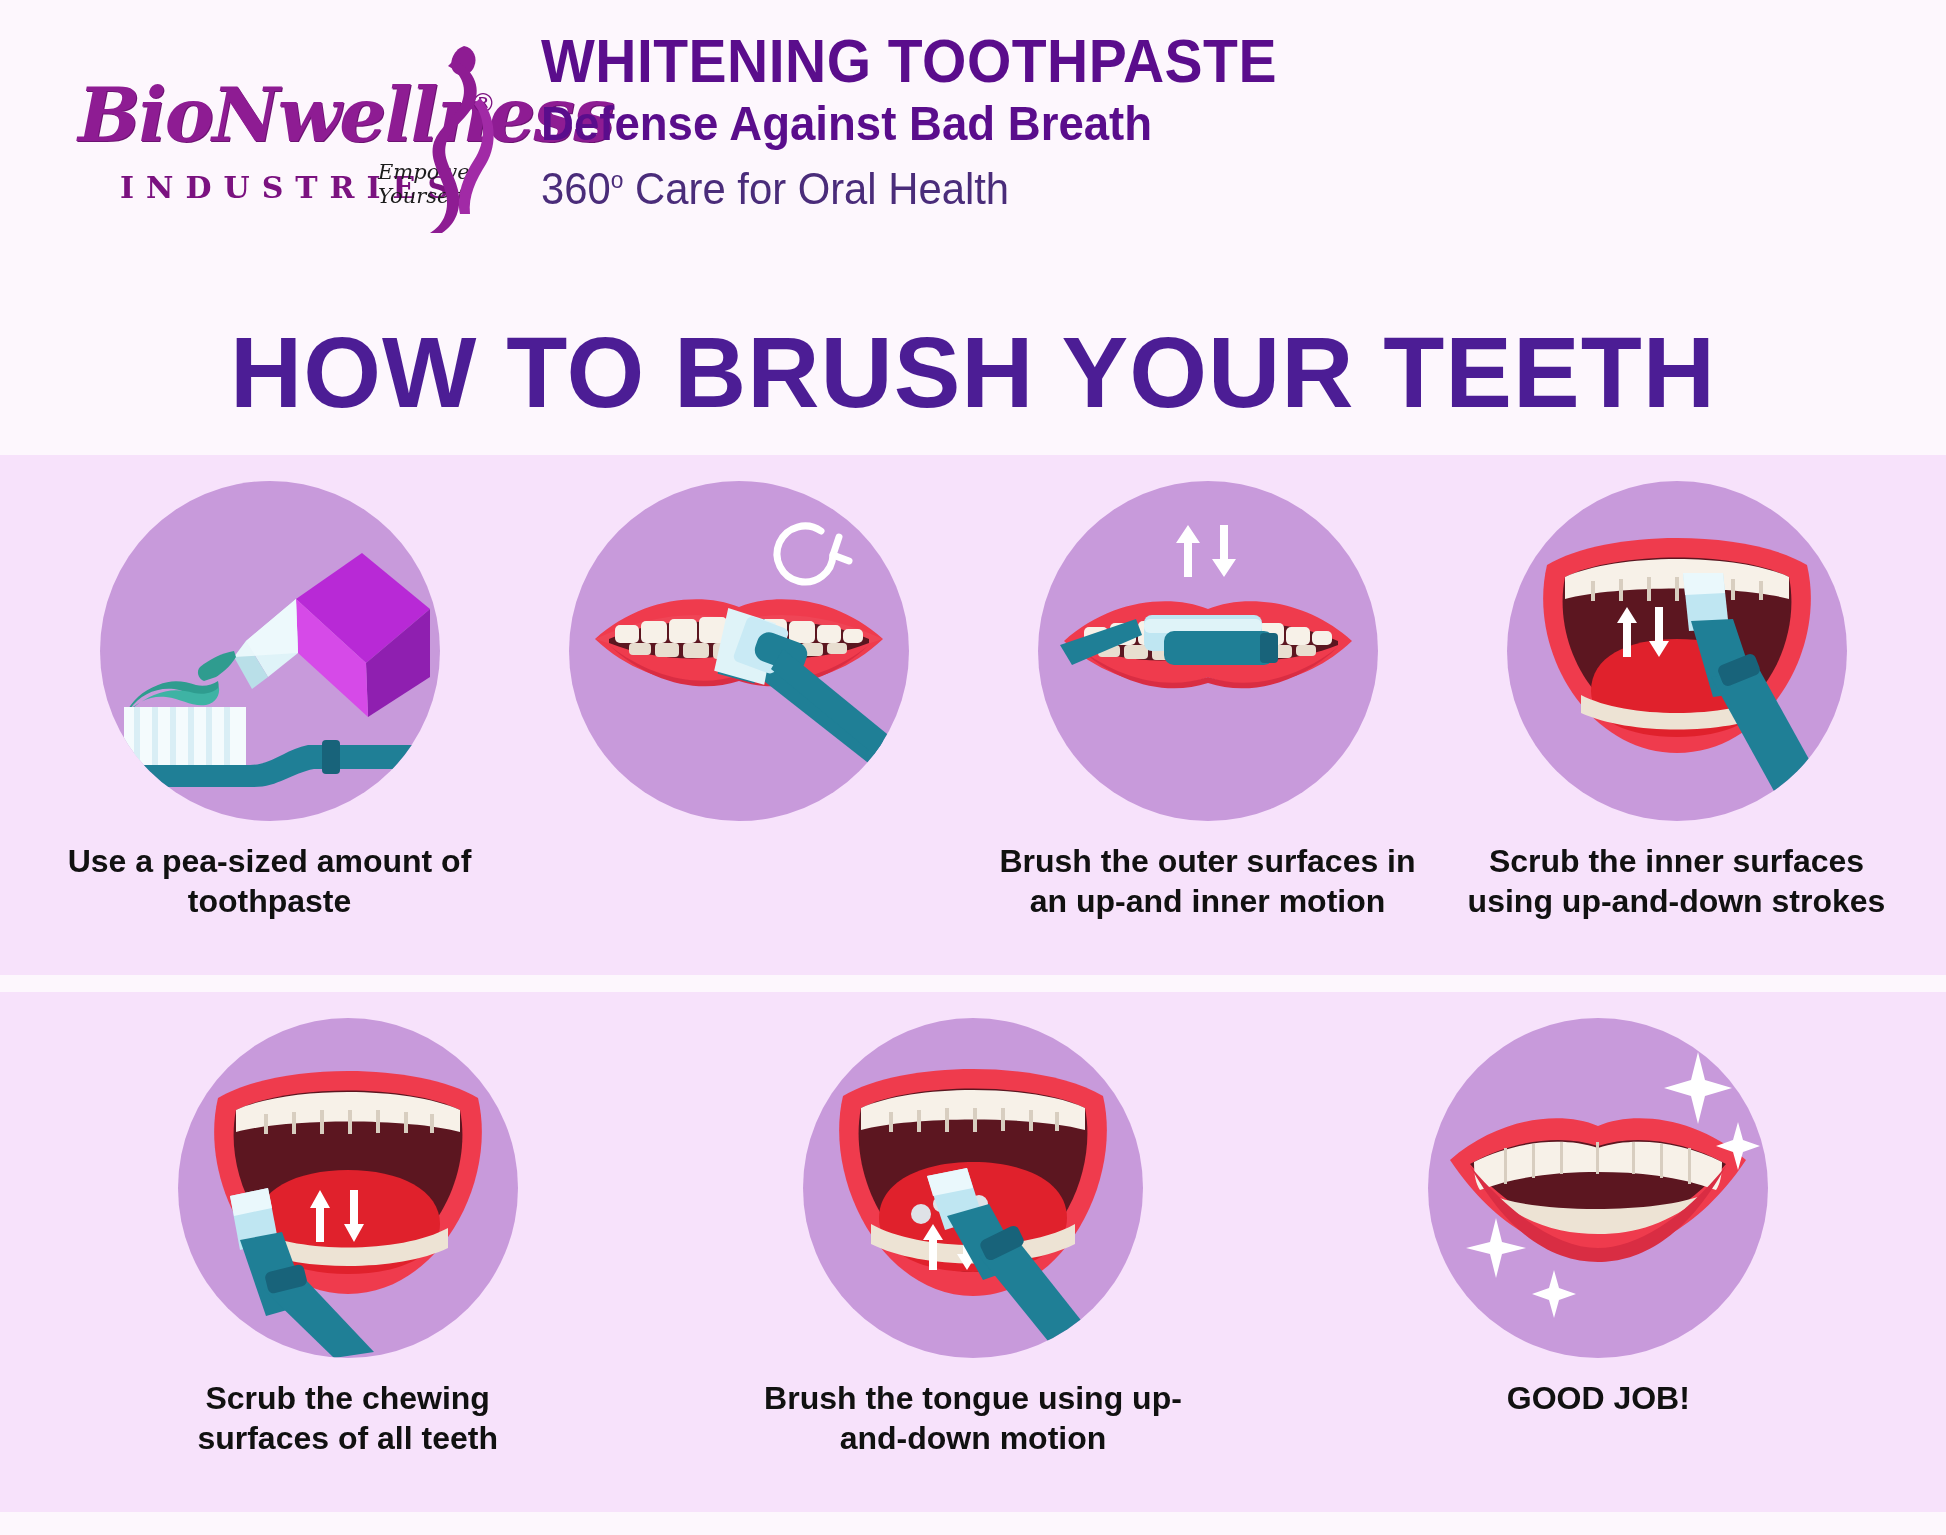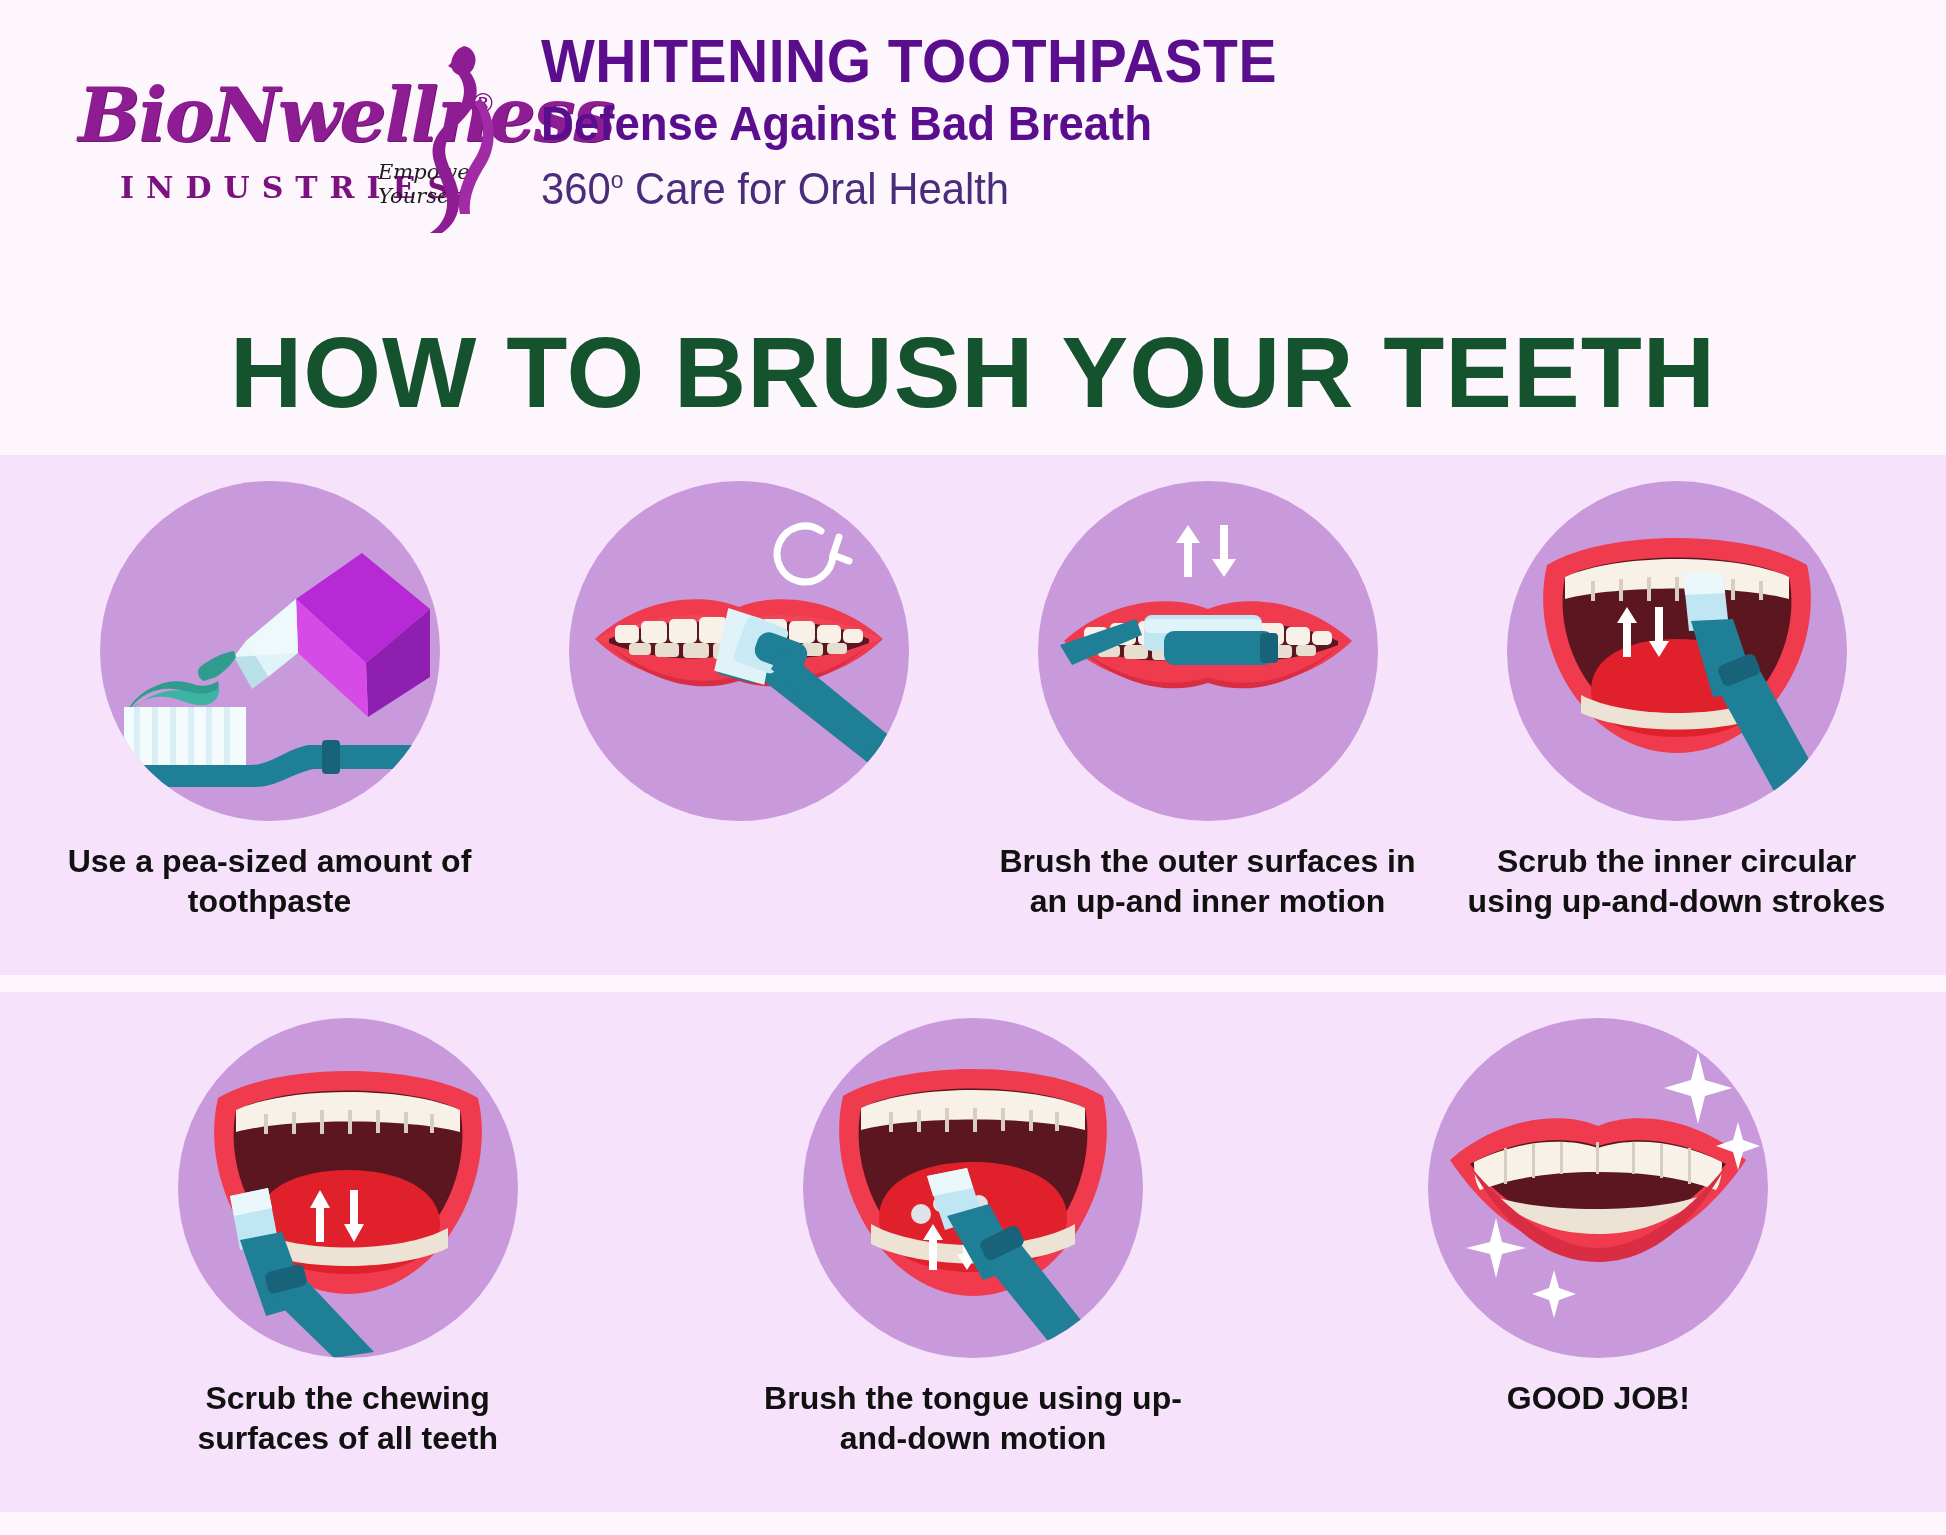--- a/index.html
+++ b/index.html
@@ -68,21 +68,21 @@
     transform: scaleX(0.95); transform-origin: left center;
   }
   .t3 sup { font-size: 24px; vertical-align: super; }
 
   .main-title {
     position: absolute; left: 0; top: 320px; width: 100%;
     text-align: center;
     font-family: "Liberation Sans Narrow", "Liberation Sans", sans-serif;
     font-weight: bold;
     font-size: 100px; line-height: 104px;
-    color: #14532d;
+    color: #4c1d95;
     letter-spacing: 1px;
   }
 
   
   .band {
     position: relative;
     background: #f7e2fb;
     height: 520px;
     width: 1946px;
   }
@@ -323,21 +323,21 @@
             </g>
             <g>
               <path d="M176 92 L216 92 L222 148 L182 150 Z" fill="#bfe6f2"></path>
               <path d="M176 92 L216 92 L218 112 L178 114 Z" fill="#eaf8fc"></path>
               <path d="M184 140 L226 138 L250 210 L206 216 Z" fill="#1f7f96"></path>
               <path d="M204 196 L252 188 L324 318 L278 330 Z" fill="#1f7f96"></path>
               <rect x="212" y="178" width="40" height="22" rx="6" fill="#18637a" transform="rotate(-22 232 189)"></rect>
             </g>
           </svg>
         </div>
-        <div class="caption wide">Scrub the inner circular using up-and-down strokes</div>
+        <div class="caption wide">Scrub the inner surfaces using up-and-down strokes</div>
       </div>
 
     </div>
   </div>
 
   <div class="band-gap"></div>
 
   <div class="band">
     <div class="row">
 

